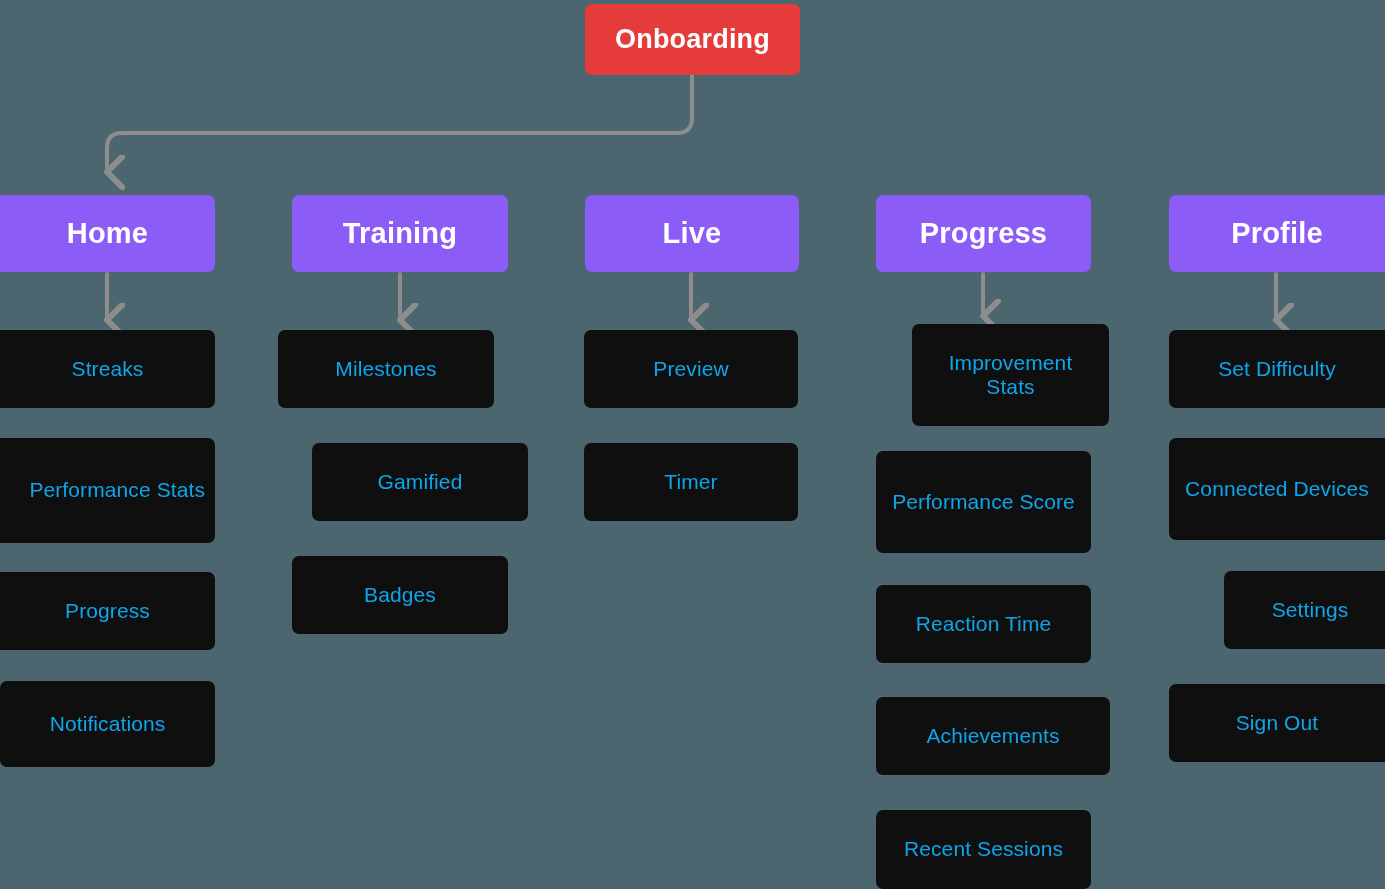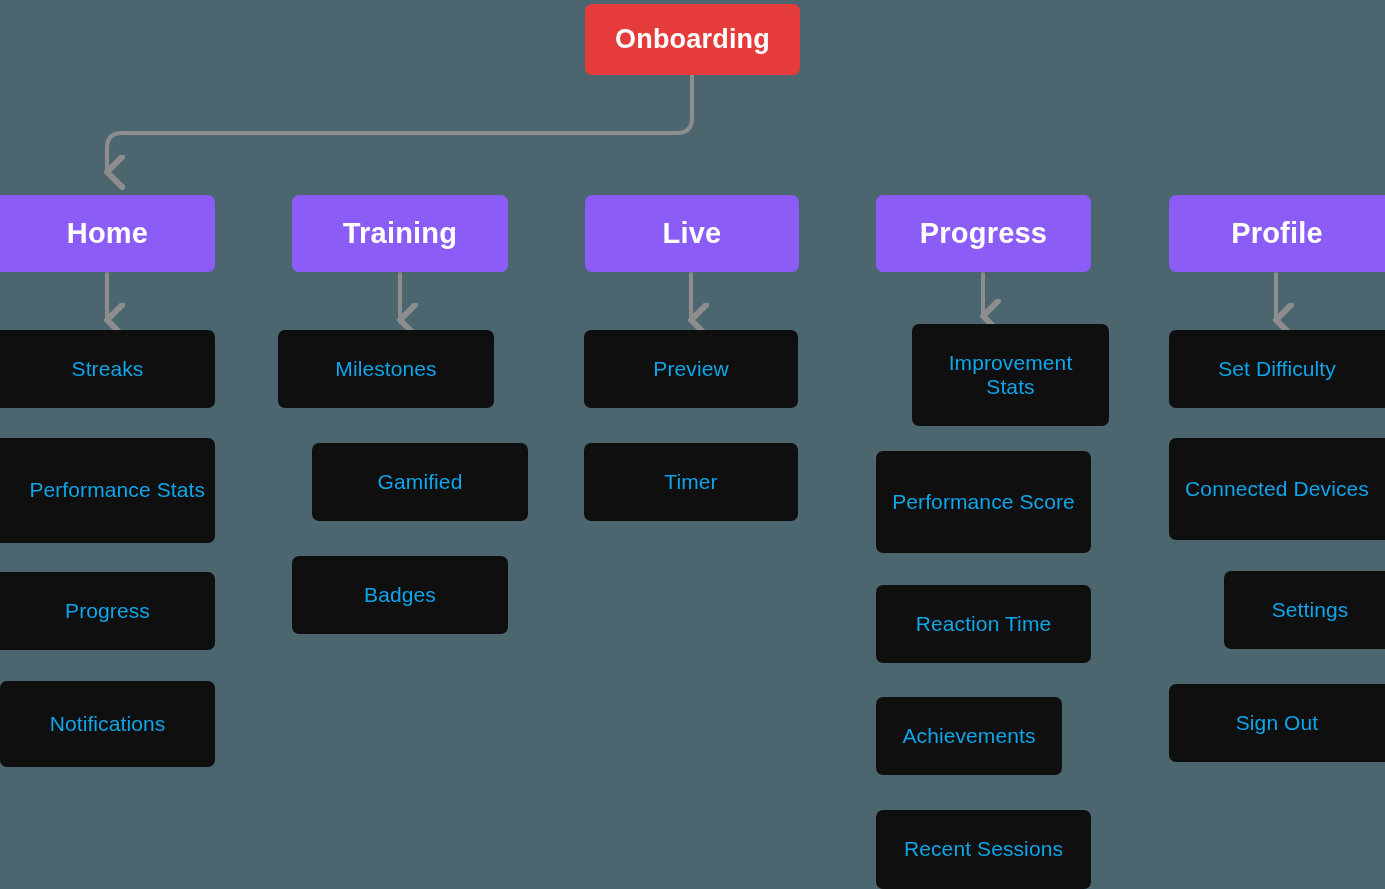--- a/index.html
+++ b/index.html
@@ -129,21 +129,21 @@
       </div>
       <div class="node leaf" style="left: 876px; top: 324px; width: 197px; height: 102px; margin-left: 36px;">
         <span>Improvement Stats</span>
       </div>
       <div class="node leaf" style="left: 876px; top: 451px; width: 215px; height: 102px;">
         <span>Performance Score</span>
       </div>
       <div class="node leaf" style="left: 876px; top: 585px; width: 215px; height: 78px;">
         <span>Reaction Time</span>
       </div>
-      <div class="node leaf" style="left: 876px; top: 697px; width: 186px; height: 78px;">
+      <div class="node leaf" style="left: 876px; top: 697px; width: 234px; height: 78px;">
         <span>Achievements</span>
       </div>
       <div class="node leaf" style="left: 876px; top: 810px; width: 215px; height: 79px;">
         <span>Recent Sessions</span>
       </div>
       <div class="node section clip-right" style="left: 1169px; top: 195px; width: 216px; height: 77px;">
         <span>Profile</span>
       </div>
       <div class="node leaf clip-right" style="left: 1169px; top: 330px; width: 216px; height: 78px; text-align: center;">
         <span>Set Difficulty</span>

